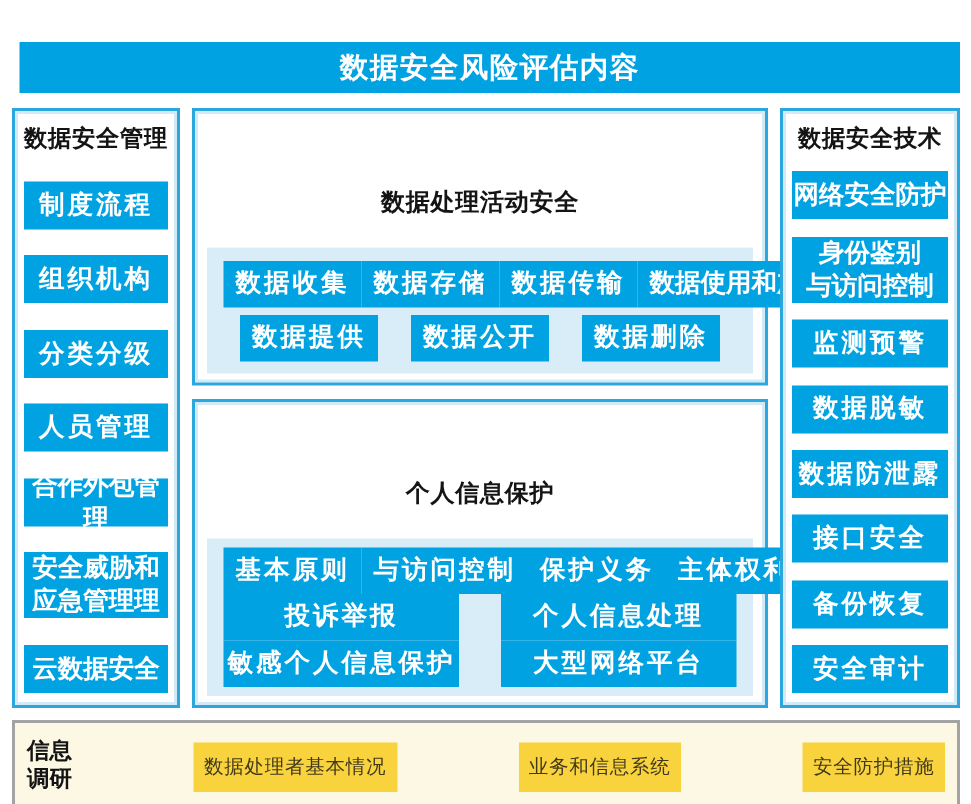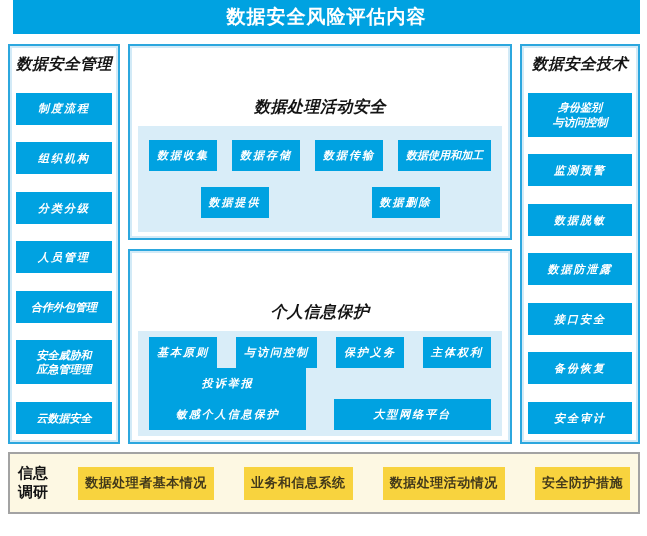--- a/index.html
+++ b/index.html
@@ -1,75 +1,75 @@
 <!DOCTYPE html>
 <html><head>
 <meta charset="utf-8">
 <style>
   html,body{margin:0;padding:0;background:#fff;}
   .page{
     width:647px;height:536px;box-sizing:border-box;
-    padding:0 7px 0 8px;background:#fff;position:relative;
+    padding:28px 7px 0 8px;background:#fff;position:relative;
     font-family:"Liberation Sans","DejaVu Sans",sans-serif;
   }
   
   .title-bar{
     margin-left:5px;height:34px;background:#00a2e1;color:#ffffff;
     display:flex;align-items:center;justify-content:center;
     font-size:19px;font-weight:bold;letter-spacing:1px;
   }
   
   .main{display:flex;gap:8px;margin-top:10px;height:400px;}
   .panel{
     border:2px solid #2ca7de;
     box-shadow:inset 0 0 0 2px #d2eaf7;
-    background:#fff;box-sizing:border-box;font-style:italic;
+    background:#fff;box-sizing:border-box;
   }
   .side-panel{
     width:112px;display:flex;flex-direction:column;align-items:center;
     justify-content:space-between;padding:8px 6px;
   }
   .panel-title{
     font-size:15.5px;font-weight:bold;color:#141414;text-align:center;
     letter-spacing:0.5px;white-space:nowrap;
   }
   .btn{
-    background:#00a2e1;color:#fff;font-weight:bold;font-size:11px;
+    background:#00a2e1;color:#fff;font-weight:bold;font-size:17px;
     display:flex;align-items:center;justify-content:center;text-align:center;
     letter-spacing:2px;line-height:1.3;white-space:pre-line;box-sizing:border-box;
   }
   .side-panel .btn{width:100%;height:32px;}
   .side-panel .btn.tall{height:44px;}
   
   .center-col{flex:1;display:flex;flex-direction:column;gap:9px;min-width:0;}
   .center-panel{flex:1;display:flex;flex-direction:column;padding:4px 6px 6px;}
   .center-panel .panel-title{font-size:16px;padding:7px 0 5px;margin-top:40px;}
   .panel-body{
-    background:#d9edf8;flex:1;margin:3px 2px 0;
+    background:#d9edf8;flex:1;margin:14px 2px 0;
     padding:6px 11px;display:flex;flex-direction:column;
     justify-content:space-around;min-height:0;
   }
   .row{display:flex;justify-content:space-between;align-items:center;}
   .row.spread{justify-content:space-around;}
   .center-panel .btn{height:31px;padding:0 8px;white-space:nowrap;}
   .btn.tight{letter-spacing:0;}
   .btn.wide{width:46%;letter-spacing:2px;}
   
   .bottom-panel{
     margin-top:8px;height:62px;box-sizing:border-box;
     border:2px solid #a3a3a3;background:#fdf8e3;
     display:flex;align-items:center;justify-content:space-between;
     padding:0 8px;
   }
   .bottom-title{
     font-size:15px;font-weight:bold;color:#141414;
     line-height:1.25;white-space:pre-line;text-align:left;flex:0 0 auto;
   }
   .ybtn{
-    background:#f8d33e;color:#42391b;font-weight:bold;font-size:13px;
+    background:#f8d33e;color:#42391b;font-weight:normal;font-size:13px;
     height:33px;display:flex;align-items:center;justify-content:center;
     padding:0 7px;letter-spacing:0.5px;white-space:nowrap;flex:0 0 auto;
   }
 </style>
 </head>
 <body>
 
 <div class="page">
 
   <div class="title-bar">
@@ -96,62 +96,64 @@
         <div class="panel-title">数据处理活动安全</div>
         <div class="panel-body">
           <div class="row">
             <div class="btn">数据收集</div>
             <div class="btn">数据存储</div>
             <div class="btn">数据传输</div>
             <div class="btn tight">数据使用和加工</div>
           </div>
           <div class="row spread">
             <div class="btn">数据提供</div>
+            <div class="btn">数据公开</div>
             <div class="btn">数据删除</div>
           </div>
         </div>
       </div>
 
       <div class="panel center-panel">
         <div class="panel-title">个人信息保护</div>
         <div class="panel-body">
           <div class="row">
             <div class="btn">基本原则</div>
             <div class="btn">与访问控制</div>
             <div class="btn">保护义务</div>
             <div class="btn">主体权利</div>
           </div>
           <div class="row">
             <div class="btn wide">投诉举报</div>
+            <div class="btn wide">个人信息处理</div>
           </div>
           <div class="row">
             <div class="btn wide tight">敏感个人信息保护</div>
             <div class="btn wide">大型网络平台</div>
           </div>
         </div>
       </div>
 
     </div>
 
     <div class="panel side-panel" style="width:120px">
       <div class="panel-title">数据安全技术</div>
+      <div class="btn tight">网络安全防护</div>
       <div class="btn tall tight">身份鉴别
 与访问控制</div>
       <div class="btn">监测预警</div>
       <div class="btn">数据脱敏</div>
       <div class="btn">数据防泄露</div>
       <div class="btn">接口安全</div>
       <div class="btn">备份恢复</div>
       <div class="btn">安全审计</div>
     </div>
 
   </div>
 
   <div class="bottom-panel">
     <div class="bottom-title">信息
 调研</div>
     <div class="ybtn">数据处理者基本情况</div>
     <div class="ybtn">业务和信息系统</div>
-    <div class="ybtn">数据处理活动情况</div>
     <div class="ybtn">安全防护措施</div>
   </div>
 
 </div>
 
 </body></html>

